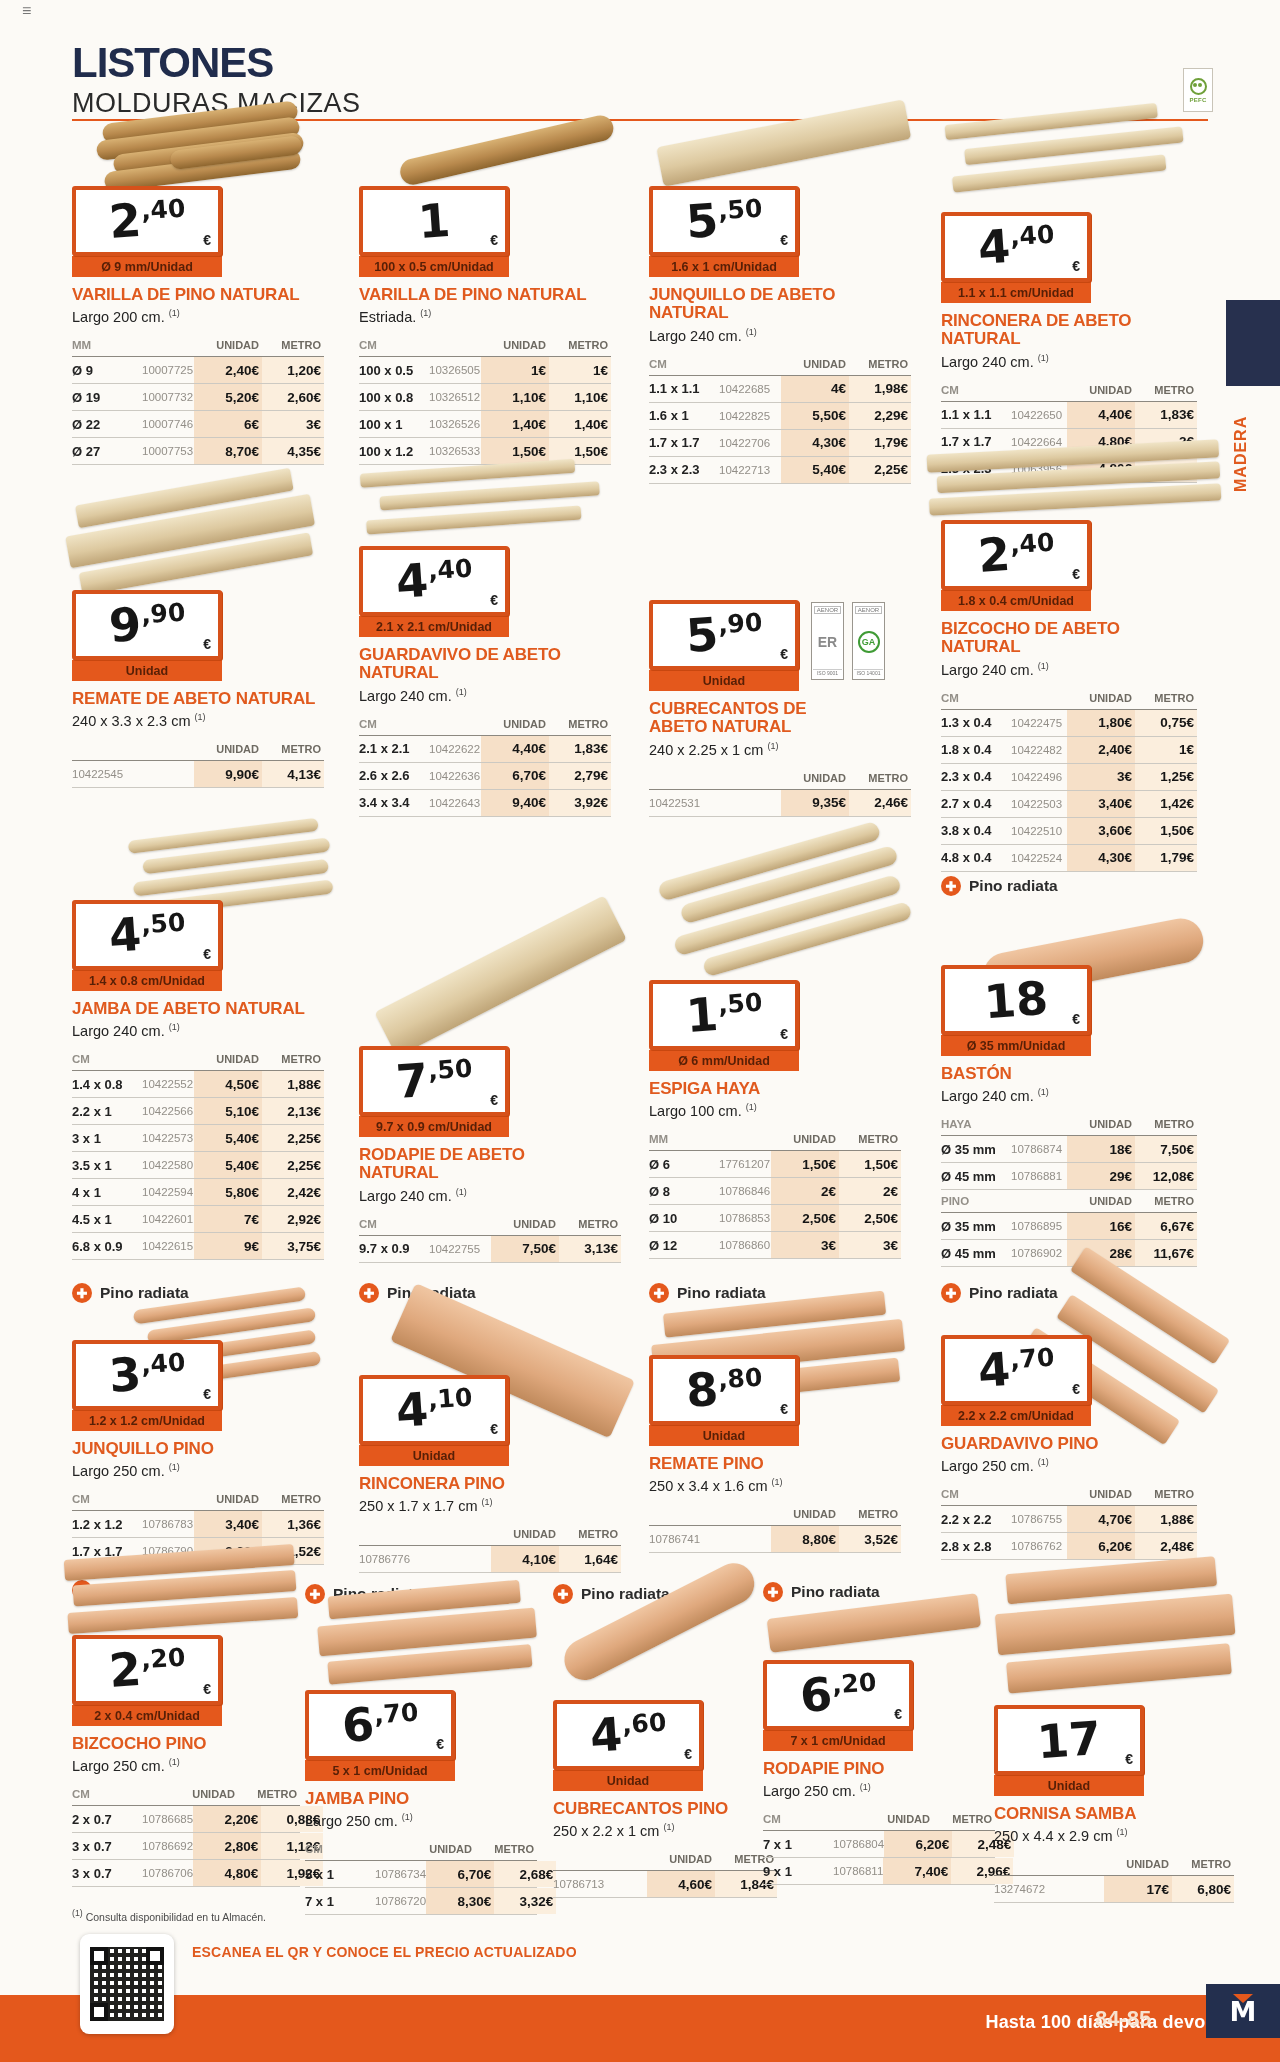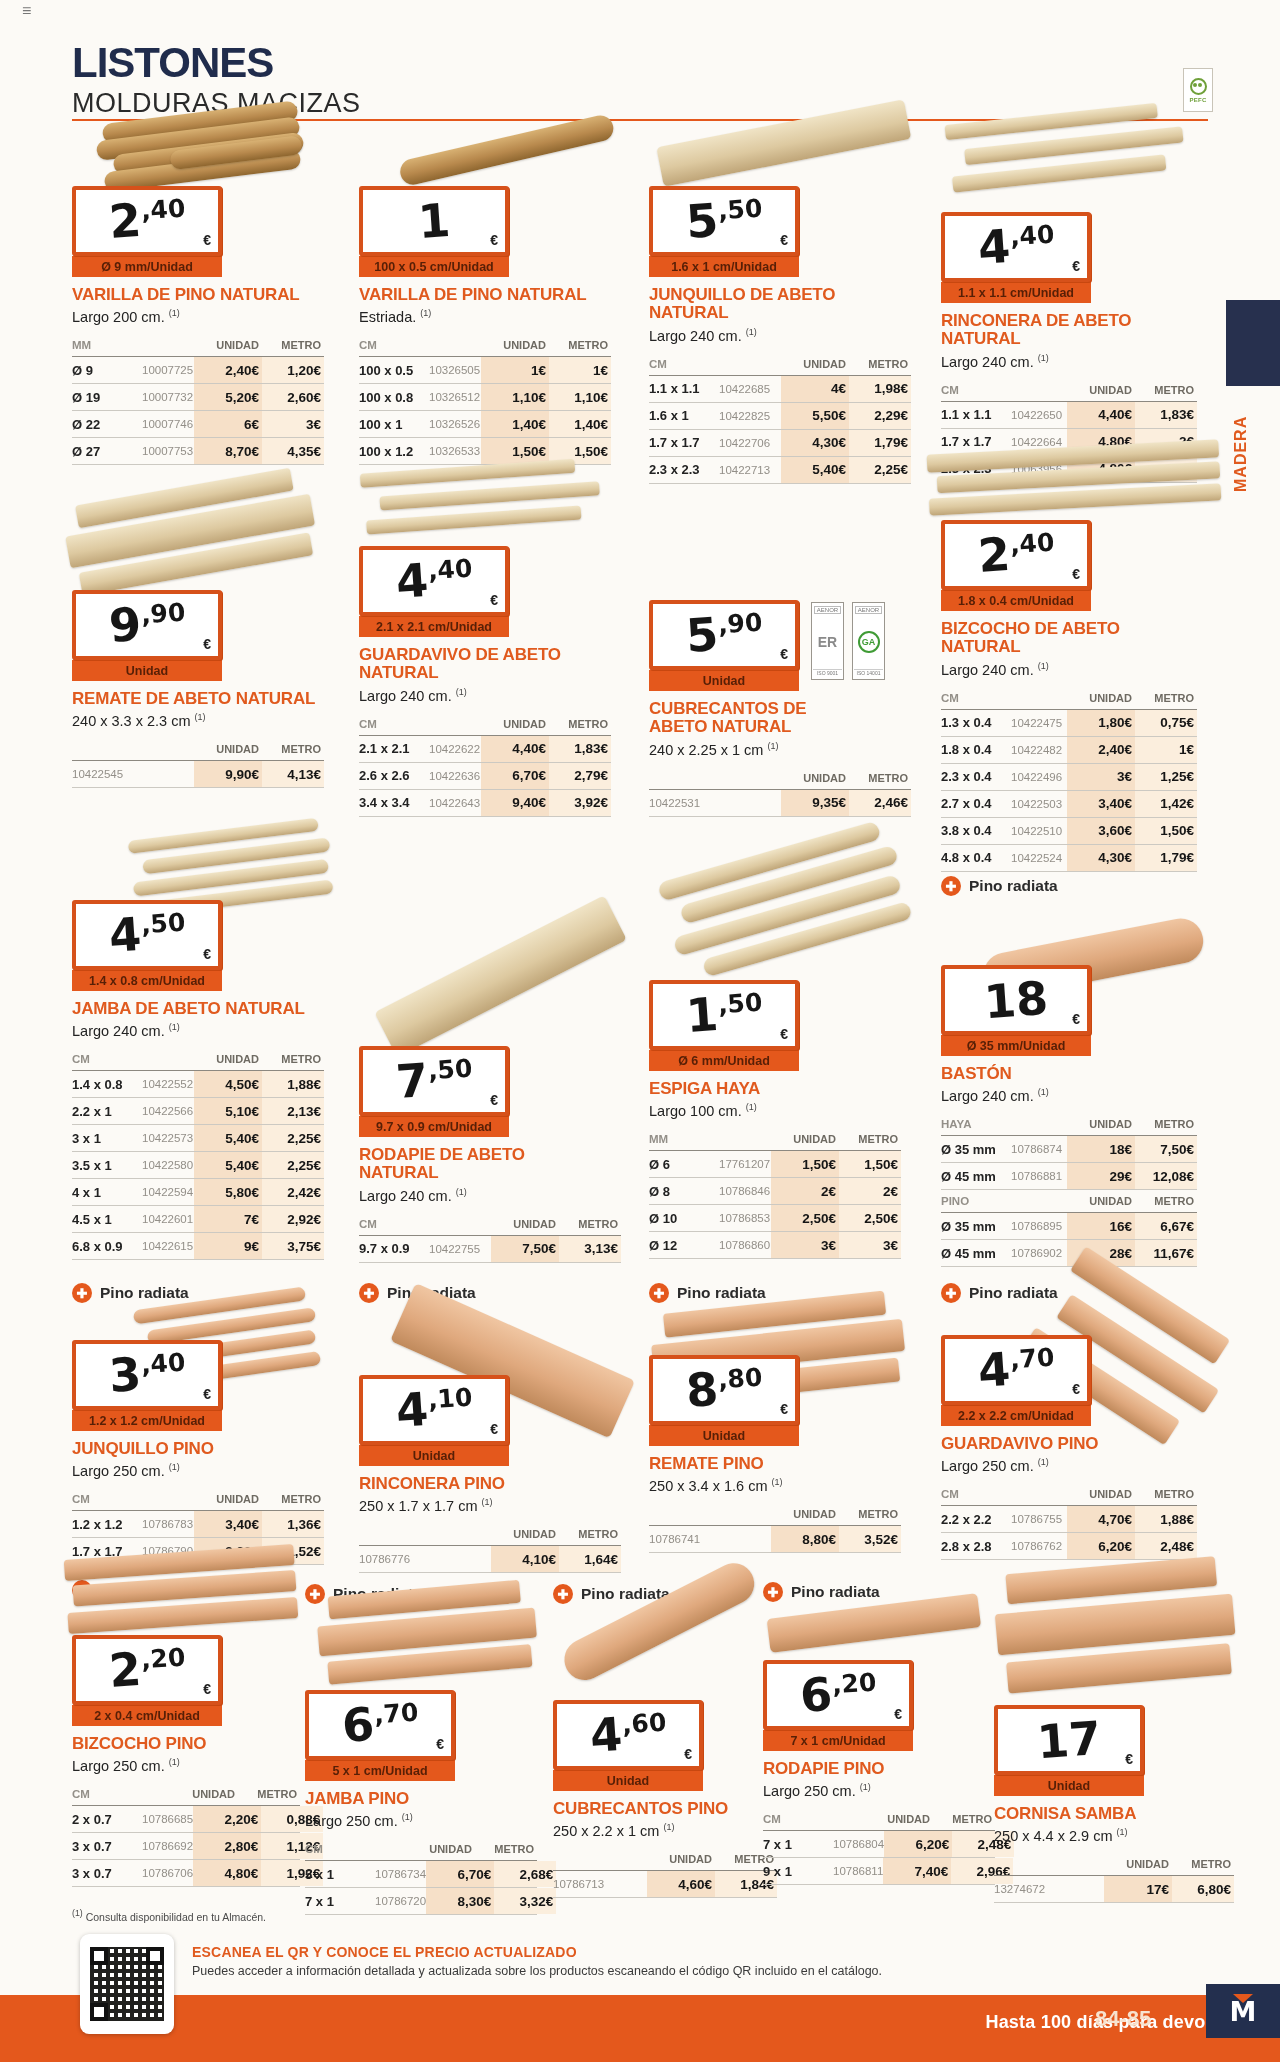--- a/index.html
+++ b/index.html
@@ -987,21 +987,20 @@
   </div>
 
   <div class="qr-card">
     <div class="qr">
         <i class="q1"></i>
         <i class="q2"></i>
         <i class="q3"></i>
       </div>
   </div>
   <div class="qr-title">ESCANEA EL QR Y CONOCE EL PRECIO ACTUALIZADO</div>
-  <div class="qr-body">Puedes acceder a información detallada y actualizada sobre los productos escaneando el código QR incluido en el catálogo.</div>
 
   <div class="footer-bar"></div>
   <div class="promo">Hasta 100 días para devoluciones</div>
   <div class="pagenum">84-85</div>
   <div class="mlogo">
     <i class="tri"></i>
     <span>M</span>
   </div>
 </div>
 

